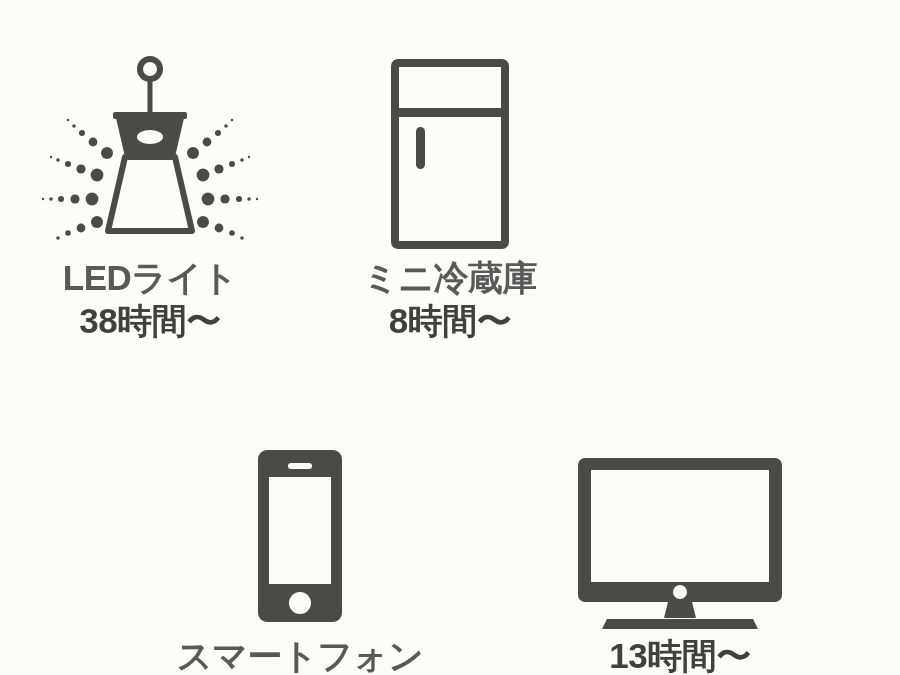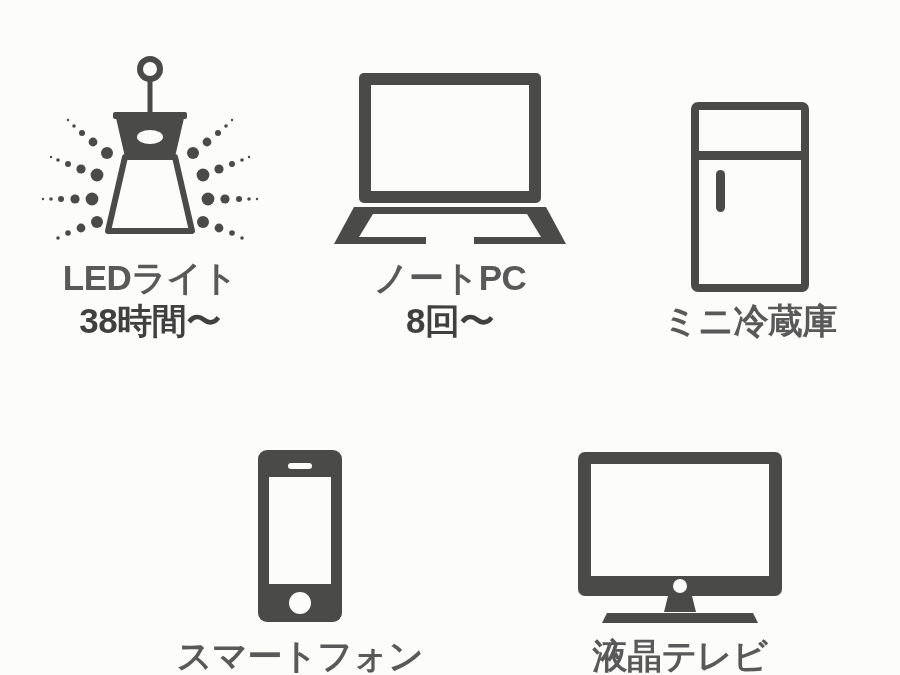--- a/index.html
+++ b/index.html
@@ -154,54 +154,36 @@
               <circle cx="184" cy="176" r="4.4"></circle>
             <circle cx="197" cy="181" r="2.8"></circle>
               <circle cx="207" cy="186" r="1.8"></circle>
           </g>
         </svg>
       </div>
       <div class="label">LEDライト</div>
       <div class="value">38時間〜</div>
     </div>
 
-    <div class="cell">
-      <div class="icon-wrap">
-        <svg width="240" height="185" viewBox="0 0 240 185" aria-hidden="true">
-          <g fill="#4a4a48">
-
-            <rect x="29" y="6" width="182" height="130" rx="5"></rect>
-            <rect x="41" y="18" width="158" height="106" fill="#fcfcfa"></rect>
-
-            <path d="M24 140 L216 140 L236 177 L4 177 Z"></path>
-
-            <path d="M43 147 L197 147 L211 170 L29 170 Z" fill="#fcfcfa"></path>
-
-            <rect x="96" y="166" width="48" height="13" fill="#fcfcfa"></rect>
-          </g>
-        </svg>
-      </div>
-      <div class="label">ノートPC</div>
-      <div class="value">8回〜</div>
-    </div>
 
     <div class="cell">
       <div class="icon-wrap">
         <svg width="150" height="195" viewBox="0 0 150 195" aria-hidden="true">
           <g>
 
             <rect x="20" y="6" width="110" height="182" rx="3" fill="#fcfcfa" stroke="#4a4a48" stroke-width="8"></rect>
 
             <rect x="24" y="51" width="102" height="9" fill="#4a4a48"></rect>
 
             <rect x="41" y="70" width="9" height="42" rx="4.5" fill="#4a4a48"></rect>
           </g>
         </svg>
       </div>
       <div class="label">ミニ冷蔵庫</div>
+      <div class="value">8時間〜</div>
     </div>
 
   </div>
 
   <div class="row row-bottom">
 
     <div class="cell">
       <div class="icon-wrap">
         <svg width="110" height="180" viewBox="0 0 110 180" aria-hidden="true">
           <g fill="#4a4a48">
@@ -229,18 +211,18 @@
             <rect x="26" y="18" width="178" height="112" fill="#fcfcfa"></rect>
 
             <circle cx="115" cy="140" r="7" fill="#fcfcfa"></circle>
 
             <path d="M103 150 L127 150 L131 166 L99 166 Z"></path>
 
             <path d="M42 167 L188 167 L193 177 L37 177 Z"></path>
           </g>
         </svg>
       </div>
-      <div class="label">液晶テレビ</div>
+      <div class="value">13時間〜</div>
     </div>
 
   </div>
 
 </div>
 
 </body></html>

